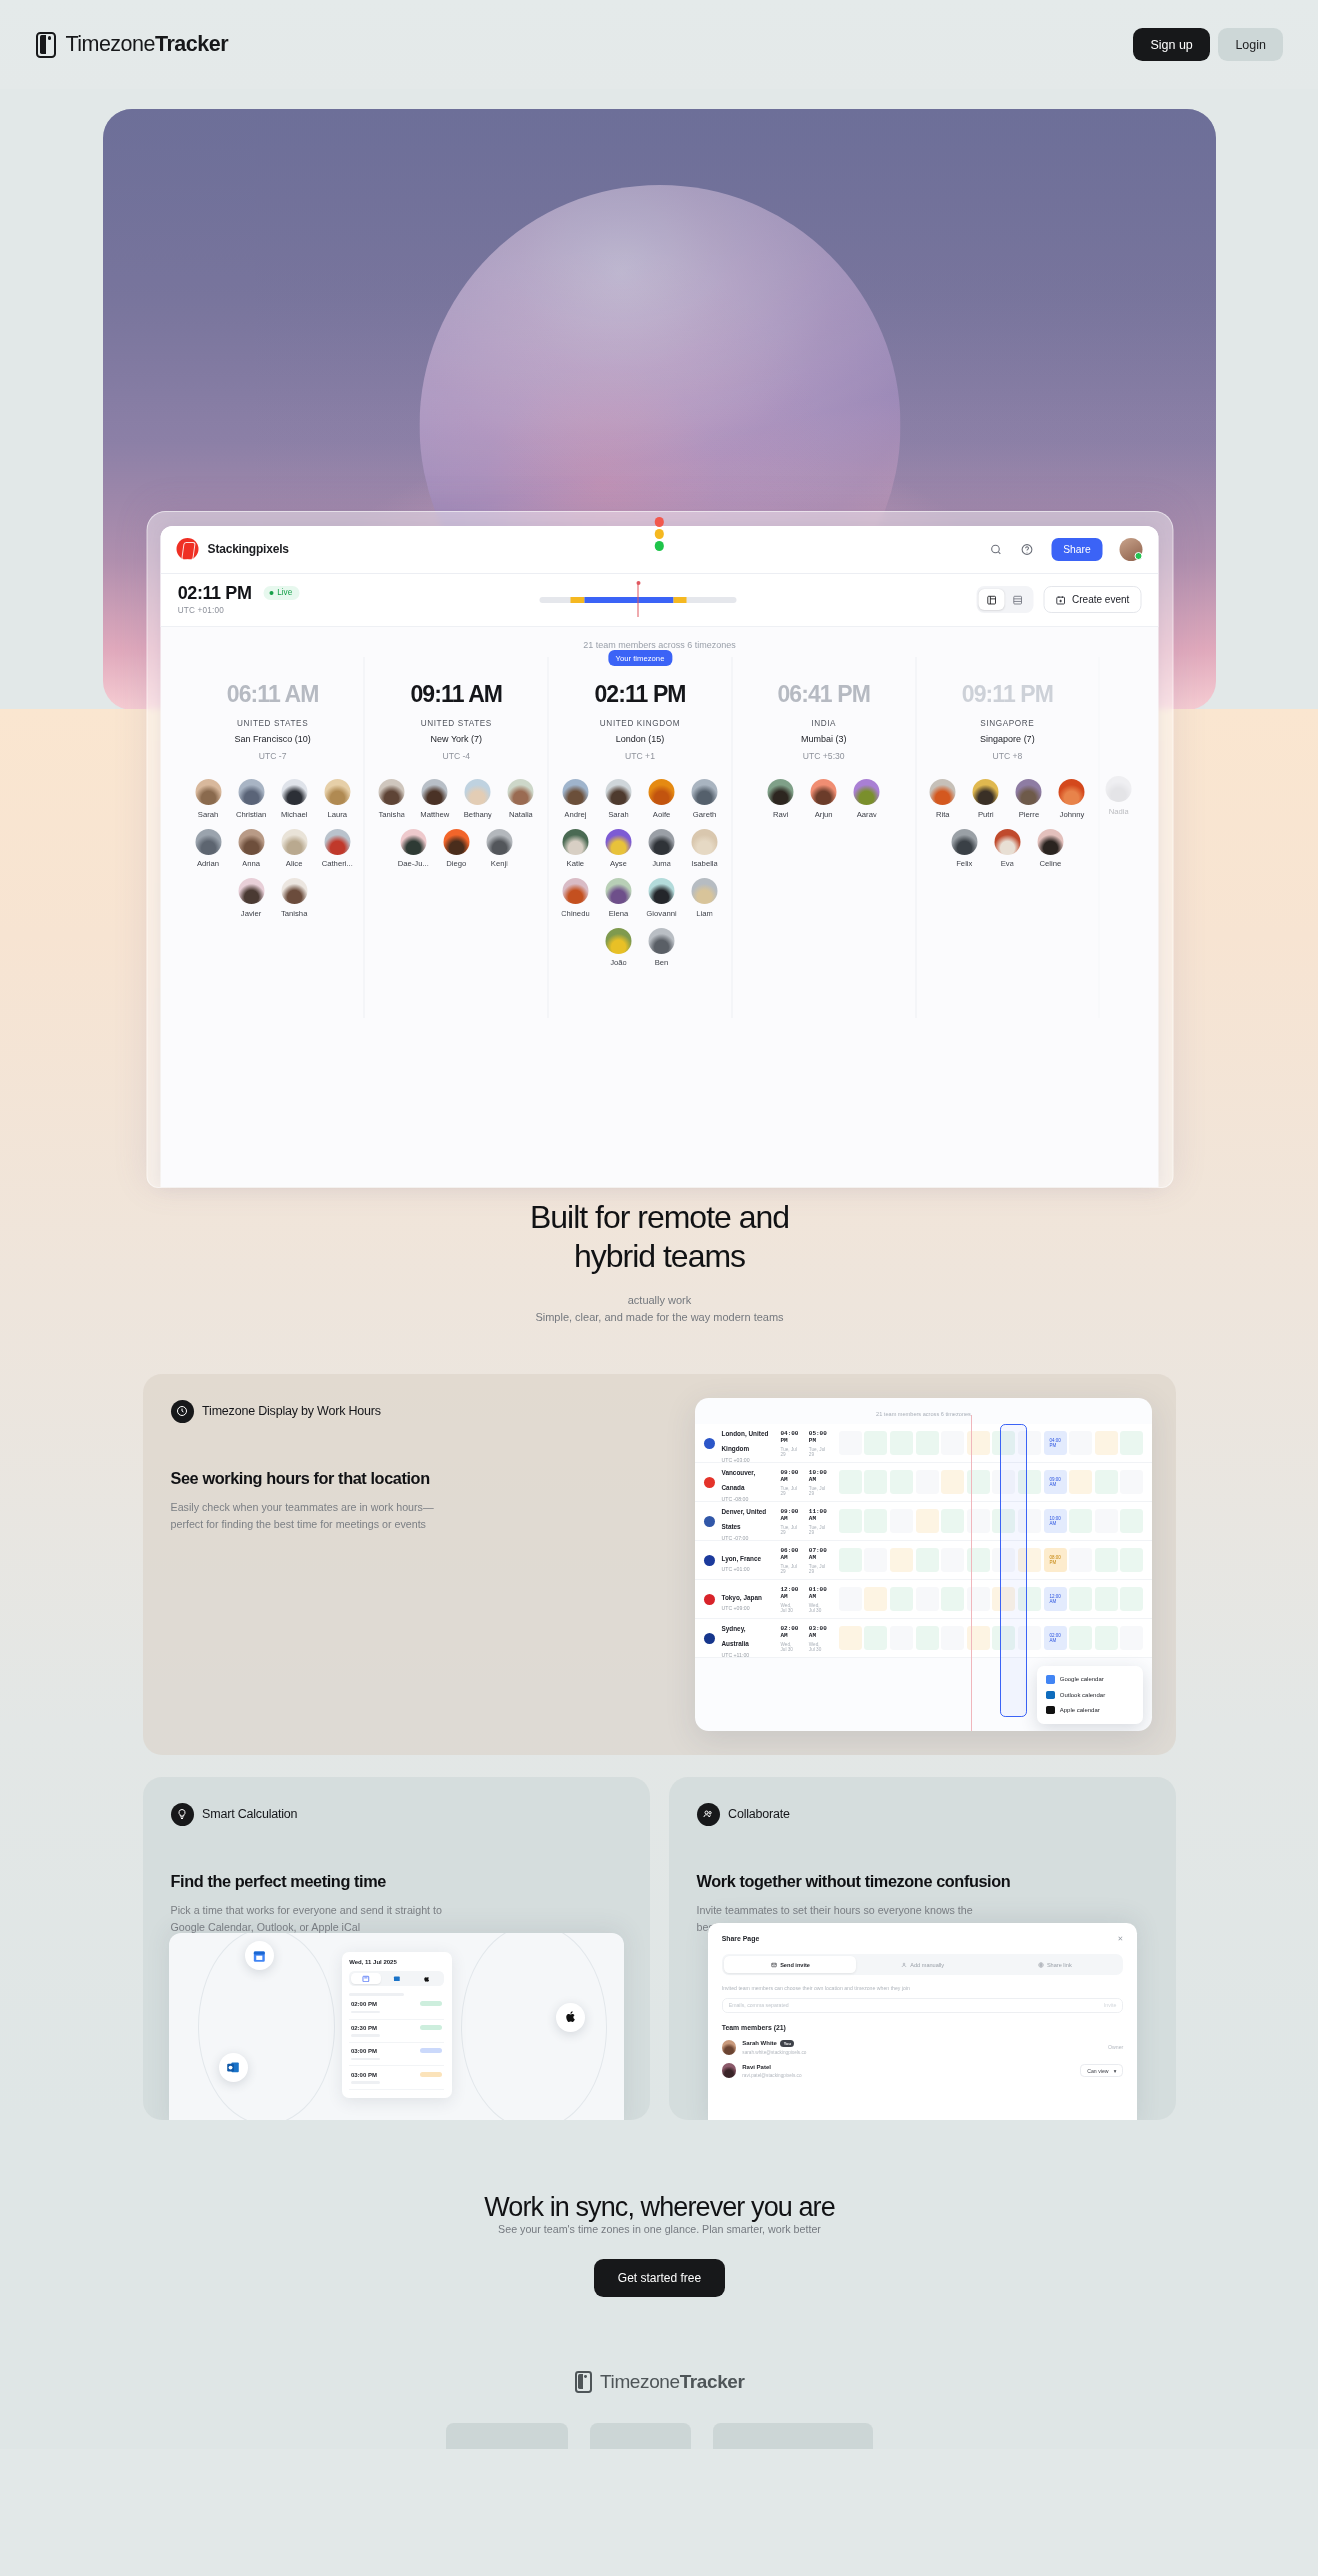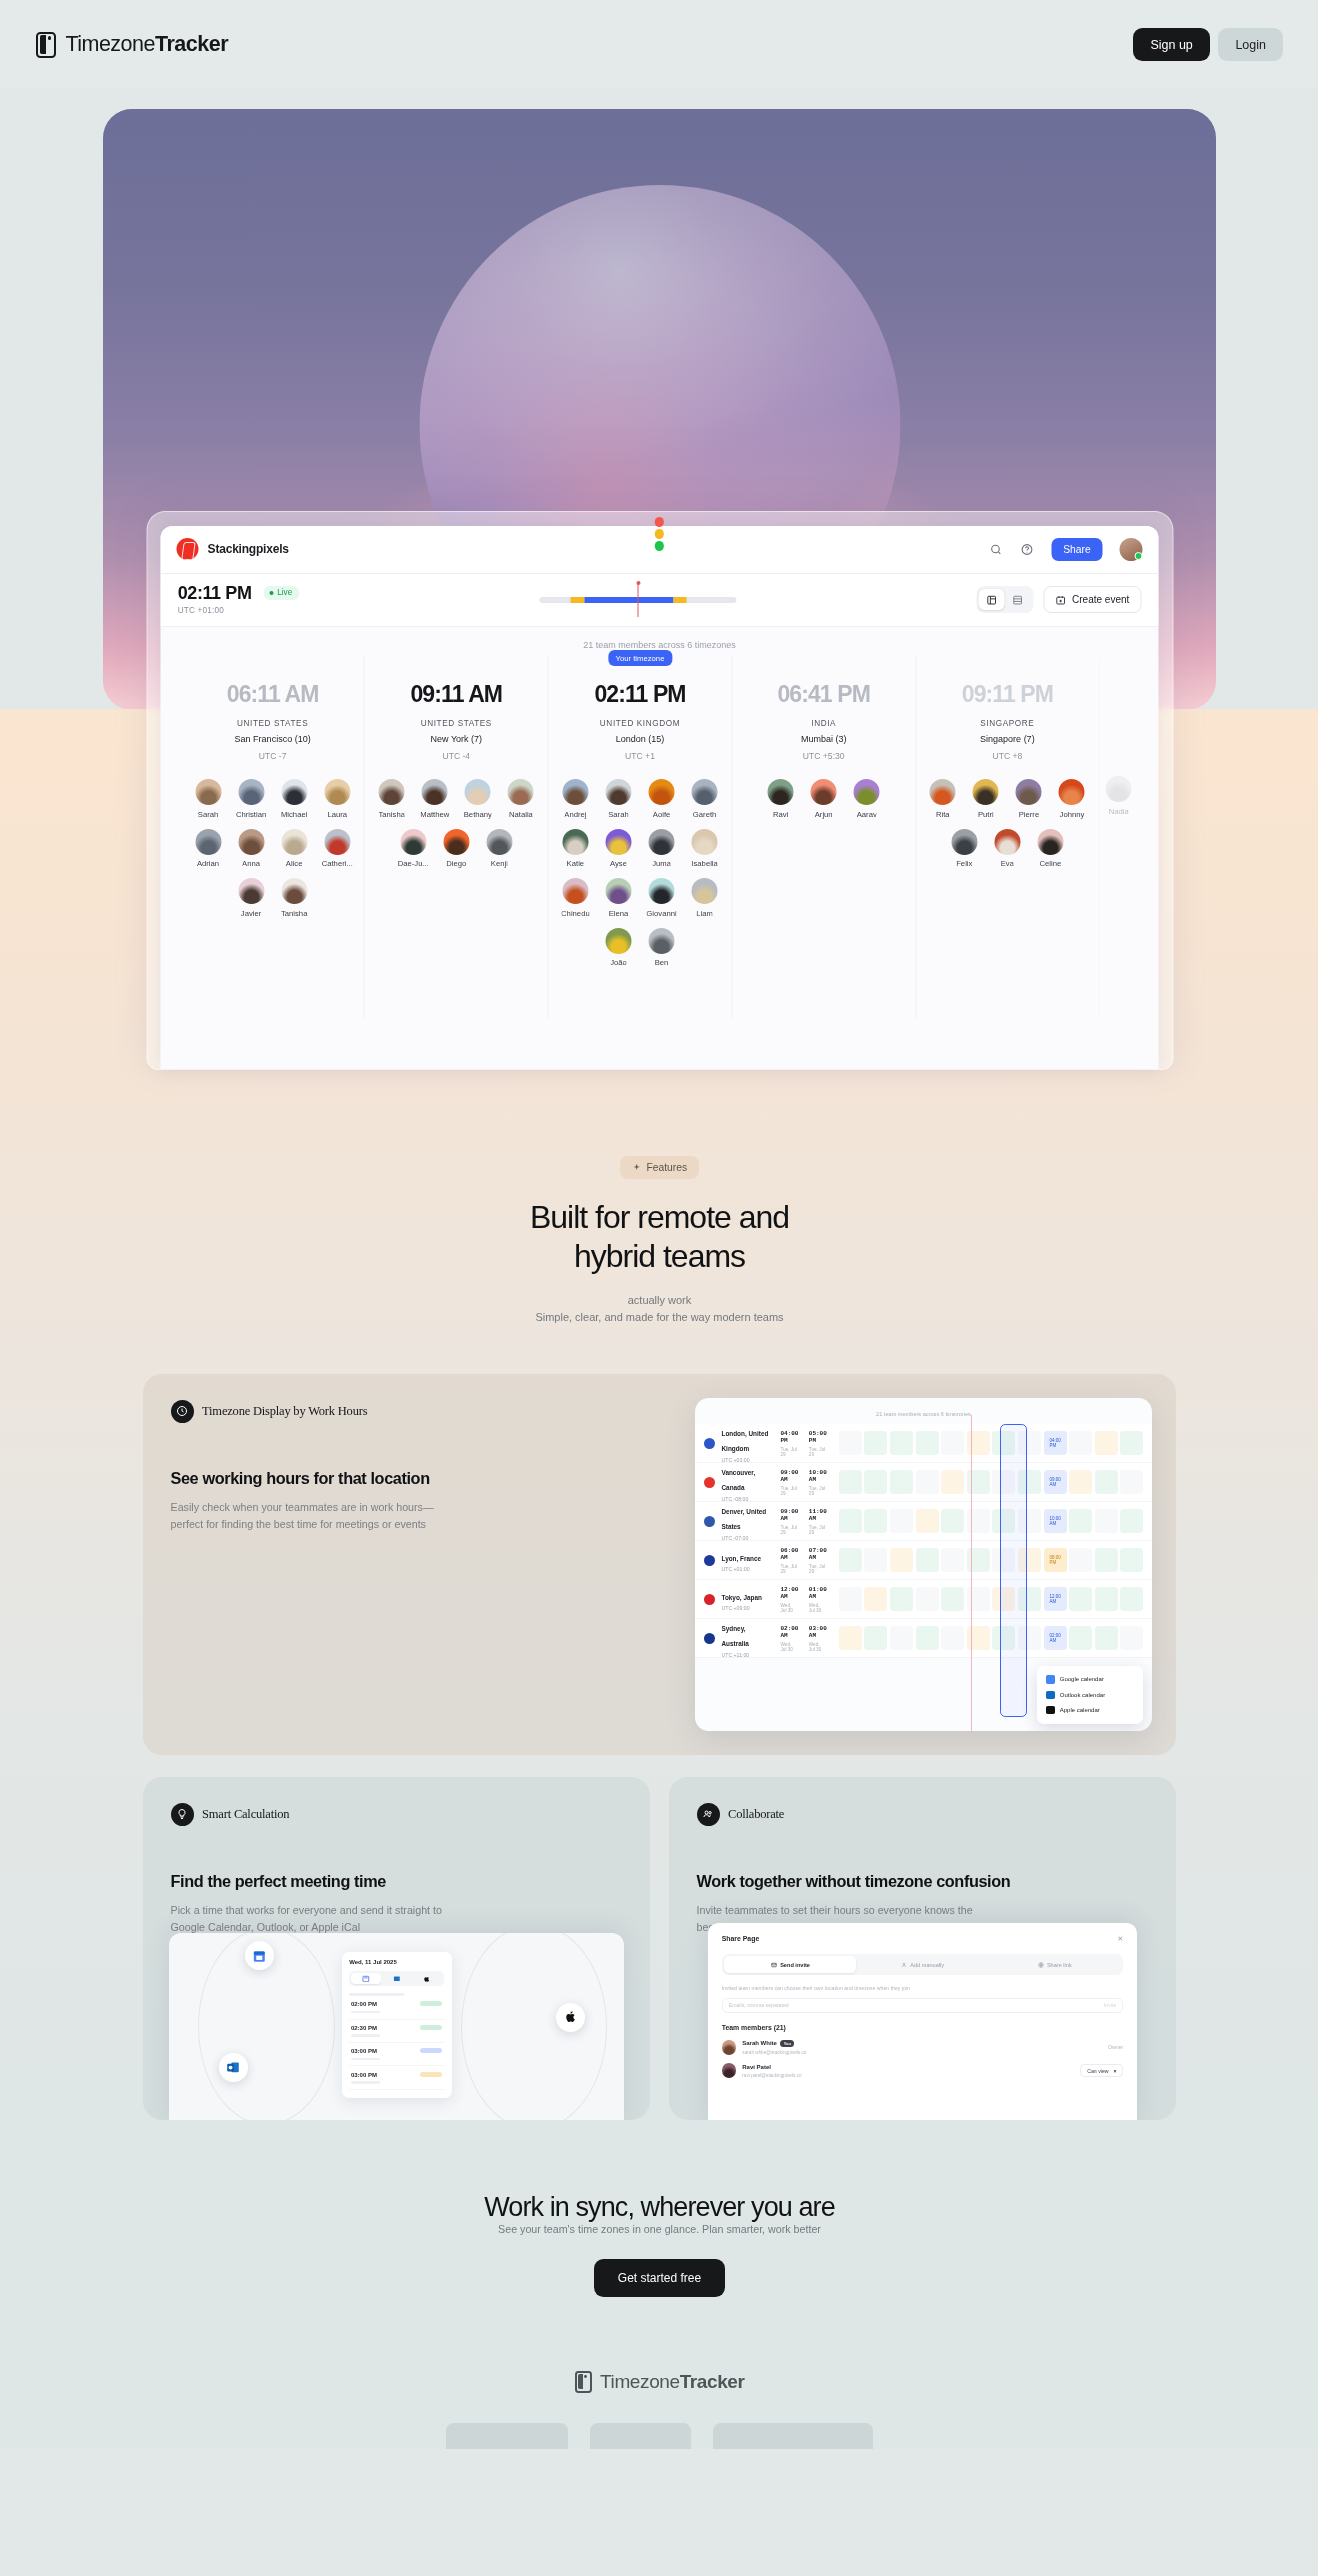--- a/index.html
+++ b/index.html
@@ -113,21 +113,21 @@
   .traffic {
     position: absolute; top: 5.2px; left: 50%; transform: translateX(-50%);
     display: flex; flex-direction: column; gap: 2.6px; align-items: center;
   }
   .traffic i { width: 9.4px; height: 9.4px; border-radius: 50%; display: block; }
   .t-red { background: #f2584d; } .t-yel { background: #f5b820; } .t-grn { background: #1fc44a; }
 
   .app {
     background: #fbfbfd; border-radius: 12px 12px 0 0; overflow: hidden;
     box-shadow: 0 -1.7px 17px rgba(90,80,130,.10);
-    height: 543px;
+    height: 661px;
   }
   .app-top {
     height: 48px; background:#fff; border-bottom: 0.9px solid #eceef3;
     display: flex; align-items: center; padding: 0 15.5px; gap: 9.4px;
   }
   .sp-logo {
     width: 22px; height: 22px; border-radius: 50%; background: #ef2f24; flex: none;
     position: relative; overflow: hidden;
   }
   .sp-logo::after{
@@ -234,21 +234,21 @@
     background: rgba(216,207,196,.52);
     border-radius: 19px; position: relative; overflow: hidden;
   }
   .card.wide { height: 381px; display:flex; }
   .card-pad { padding: 26px 27.5px; }
   .card-tag { display:flex; align-items:center; gap:8.6px; }
   .tag-ico {
     width:23px; height:23px; border-radius:50%; background:#17181a; color:#fff;
     display:flex; align-items:center; justify-content:center; flex:none;
   }
-  .tag-label { font-size:12.5px; color:#15161a; letter-spacing:-0.2px;font-family:Liberation Serif, serif;}
+  .tag-label { font-size:12.5px; color:#15161a; letter-spacing:-0.2px;}
   .card-h { font-size:16.3px; font-weight:700; color:#101114; letter-spacing:-0.4px; margin-top:46px; }
   .card-p { font-size:10.7px; color:#7b7f84; line-height:1.65; margin-top:11px; max-width: 283px;}
 
   .shot {
     background: #fbfcfe; border-radius: 13.7px; box-shadow: 0 8.6px 31px rgba(60,70,90,.13);
     overflow: hidden;
   }
   .shot1 {
     position:absolute; right: 24px; top: 24px; width: 457px; height: 333px;
   }

